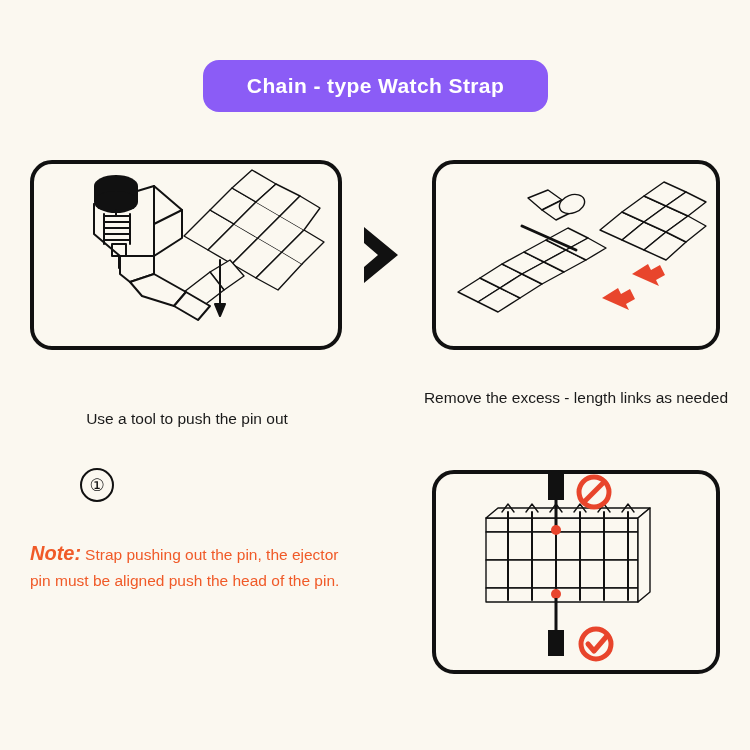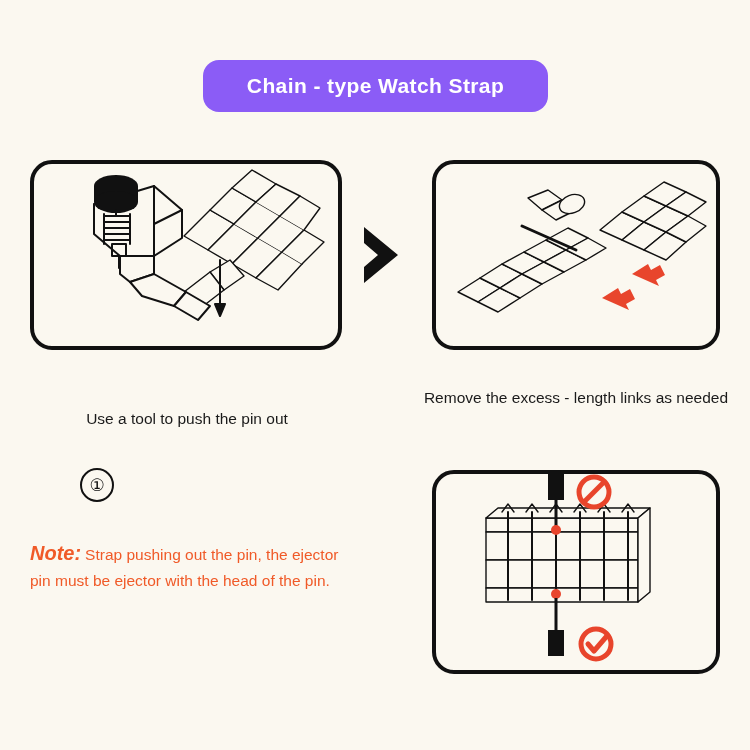--- a/index.html
+++ b/index.html
@@ -229,21 +229,21 @@
   <div class="flow-arrow">
     <svg width="56" height="60" viewBox="0 0 56 60">
       <path d="M6 2 L40 30 L6 58 L6 42 L20 30 L6 18 Z" fill="#111"></path>
     </svg>
   </div>
 
   <div class="note-block">
     <div class="note-line">
       <span class="note-label">Note:</span><span>Strap pushing out the pin, the ejector</span>
     </div>
-    <div class="note-line">pin must be ejector with the head of the pin.</div>
+    <div class="note-line">pin must be aligned push the head of the pin.</div>
   </div>
 
   <div class="panel" id="panel3">
     <svg width="280" height="196" viewBox="0 0 280 196">
 
       <g class="ln-t">
         <rect class="fillw-t" x="50" y="44" width="152" height="14"></rect>
         <rect class="fillw-t" x="50" y="58" width="152" height="28"></rect>
         <rect class="fillw-t" x="50" y="86" width="152" height="28"></rect>
         <rect class="fillw-t" x="50" y="114" width="152" height="14"></rect>

